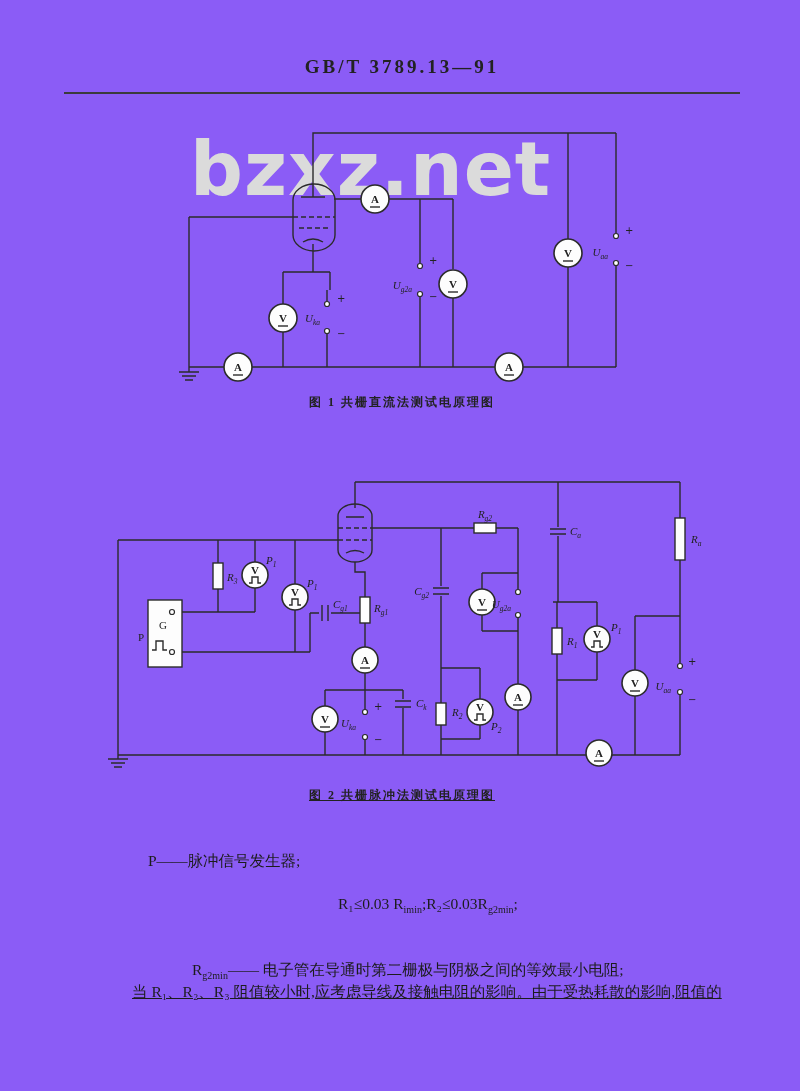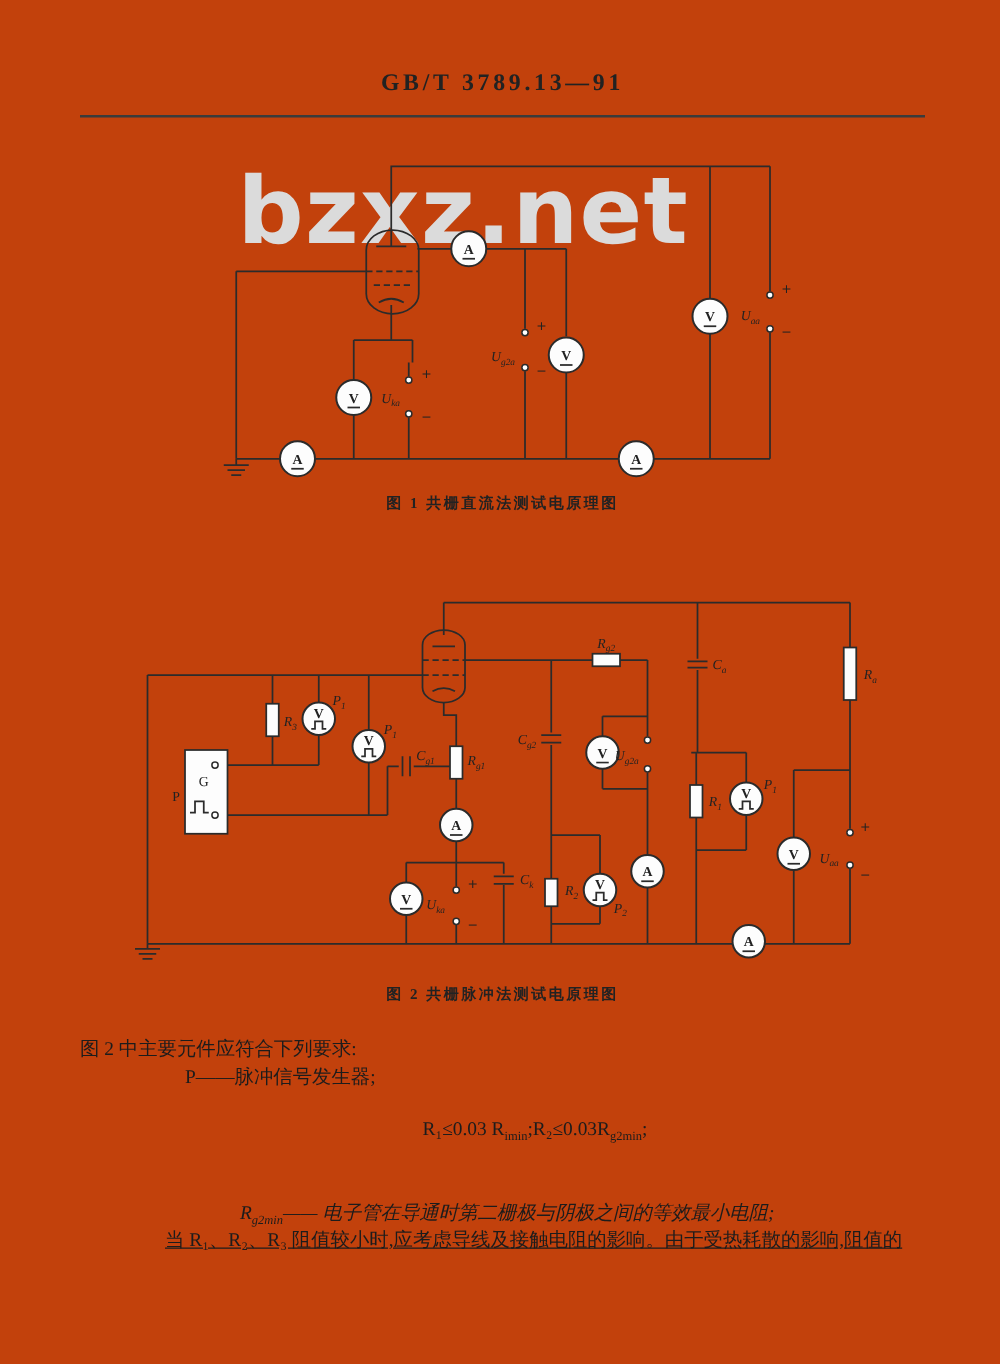--- a/index.html
+++ b/index.html
@@ -1,26 +1,26 @@
 <!DOCTYPE html>
 <html><head>
 <meta charset="utf-8">
 <style>
   html,body{margin:0;padding:0;background:#e8e8e8;}
-  .page{position:relative;width:800px;height:1091px;background:#c2410c;overflow:hidden;
+  .page{position:relative;width:800px;height:1091px;background:#8b5cf6;overflow:hidden;
         font-family:"Liberation Serif",serif;color:#1c1c1c;}
   .abs{position:absolute;}
   .header{left:66px;top:56px;width:672px;text-align:center;font-size:19px;font-weight:bold;
           letter-spacing:3px;color:#222;}
   .rule{left:64px;top:92px;width:676px;height:2px;background:#3b3b3b;}
   .watermark{left:190px;top:132px;font-family:"DejaVu Sans",sans-serif;font-size:74px;
              font-weight:bold;color:#dbdbdb;letter-spacing:1px;line-height:1;}
   .caption{left:66px;width:672px;text-align:center;font-size:12px;font-weight:600;
            letter-spacing:2px;color:#222;}
-  .cap1{top:394px;} .cap2{top:787px;}
+  .cap1{top:394px;} .cap2{top:787px;text-decoration:underline;}
   .fig{position:absolute;}
   .n{position:absolute;font-size:15.5px;color:#1c1c1c;white-space:nowrap;}
   .n sub{font-size:10px;}
   
   .wire{stroke:#2b2b2b;stroke-width:1.4;fill:none;}
   .dashed{stroke-dasharray:5,3;}
   .comp{stroke:#2b2b2b;stroke-width:1.4;fill:#fdfdfd;}
   .mc{stroke:#2b2b2b;stroke-width:1.6;fill:#fdfdfd;}
   .term{stroke:#2b2b2b;stroke-width:1.2;fill:#fff;}
   .mt{font:bold 11px "Liberation Serif",serif;fill:#222;text-anchor:middle;}
@@ -213,19 +213,18 @@
     <text class="lbl" text-anchor="end" x="671" y="690"><tspan>U</tspan><tspan class="sub" dy="3">aa</tspan></text>
 
     <text class="sign" x="374" y="710">+</text>
     <text class="sign" x="374" y="743">−</text>
     <text class="sign" x="688" y="665">+</text>
     <text class="sign" x="688" y="703">−</text>
   </svg>
 
   <div class="abs caption cap2">图 2  共栅脉冲法测试电原理图</div>
 
-  <div class="n" style="left:64px;top:829px;">图 2 中主要元件应符合下列要求:</div>
   <div class="n" style="left:148px;top:851px;">P——脉冲信号发生器;</div>
   <div class="n" style="left:338px;top:895px;text-align:center;"><span>R₁≤0.03 R</span><sub>imin</sub><span>;R₂≤0.03R</span><sub>g2min</sub><span>;</span></div>
-  <div class="n" style="left:192px;top:960px;font-style:italic;"><span>R</span><sub>g2min</sub><span>—— 电子管在导通时第二栅极与阴极之间的等效最小电阻;</span></div>
+  <div class="n" style="left:192px;top:960px;"><span>R</span><sub>g2min</sub><span>—— 电子管在导通时第二栅极与阴极之间的等效最小电阻;</span></div>
   <div class="n" style="left:132px;top:982px;text-decoration:underline;">当 R₁、R₂、R₃ 阻值较小时,应考虑导线及接触电阻的影响。由于受热耗散的影响,阻值的</div>
 
 </div>
 
 </body></html>

